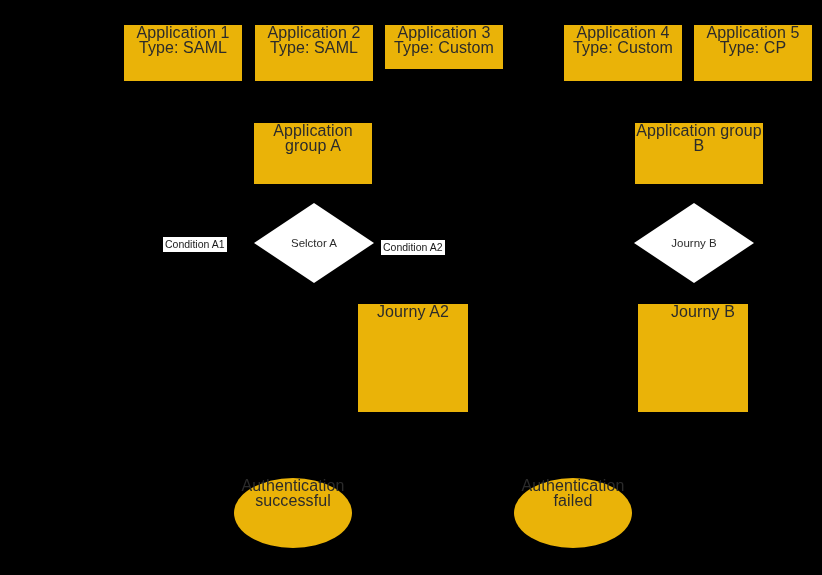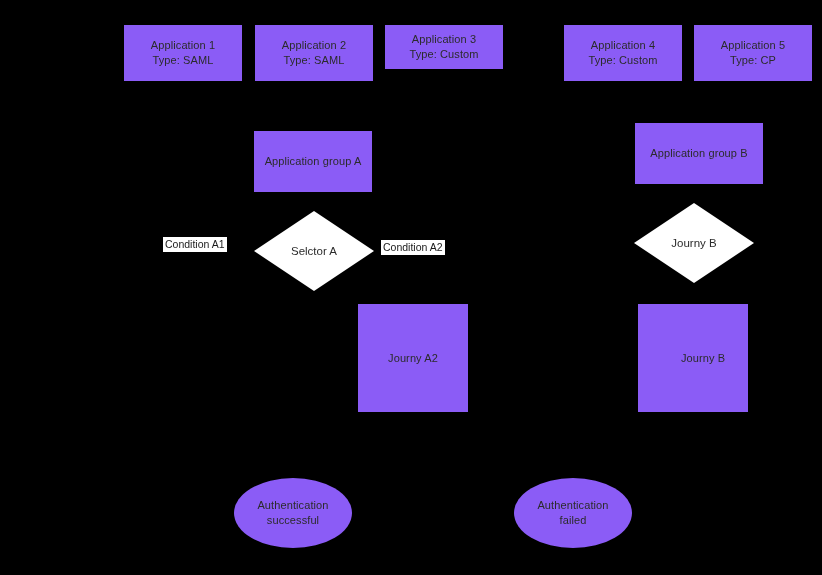--- a/index.html
+++ b/index.html
@@ -11,27 +11,27 @@
   #canvas {
     position: relative;
     width: 822px;
     height: 575px;
     background: #000000;
     overflow: hidden;
     font-family: "Liberation Sans", sans-serif;
   }
   .node {
     position: absolute;
-    background: #8b5cf6;
+    background: #eab308;
     color: #2b2b2b;
     display: flex;
-    align-items: center;
+    align-items: flex-start;
     justify-content: center;
     text-align: center;
-    font-size: 11px;
+    font-size: 16px;
     line-height: 15px;
     box-sizing: border-box;
     white-space: pre-line;
     letter-spacing: 0.1px;
   }
   .rect { }
   .ellipse {
     border-radius: 50%;
   }
   .diamond-wrap {
@@ -92,29 +92,29 @@
   <div class="node rect" style="left:564px; top:25px; width:118px; height:56px;">
     <span>Application 4
 Type: Custom</span>
   </div>
 
   <div class="node rect" style="left:694px; top:25px; width:118px; height:56px;">
     <span>Application 5
 Type: CP</span>
   </div>
 
-  <div class="node rect" style="left:254px; top:123px; width:118px; height:61px;margin-top:8px;">
+  <div class="node rect" style="left:254px; top:123px; width:118px; height:61px;">
     <span>Application group A</span>
   </div>
 
   <div class="node rect" style="left:635px; top:123px; width:128px; height:61px;">
     <span>Application group B</span>
   </div>
 
-  <div class="diamond-wrap" style="left:254px; top:211px; width:120px; height:80px;">
+  <div class="diamond-wrap" style="left:254px; top:203px; width:120px; height:80px;">
     <svg width="120" height="80" viewBox="0 0 120 80">
       <polygon points="60,0 120,40 60,80 0,40" fill="#ffffff"></polygon>
     </svg>
     <div class="diamond-label">Selctor A</div>
   </div>
 
   <div class="diamond-wrap" style="left:634px; top:203px; width:120px; height:80px;">
     <svg width="120" height="80" viewBox="0 0 120 80">
       <polygon points="60,0 120,40 60,80 0,40" fill="#ffffff"></polygon>
     </svg>

